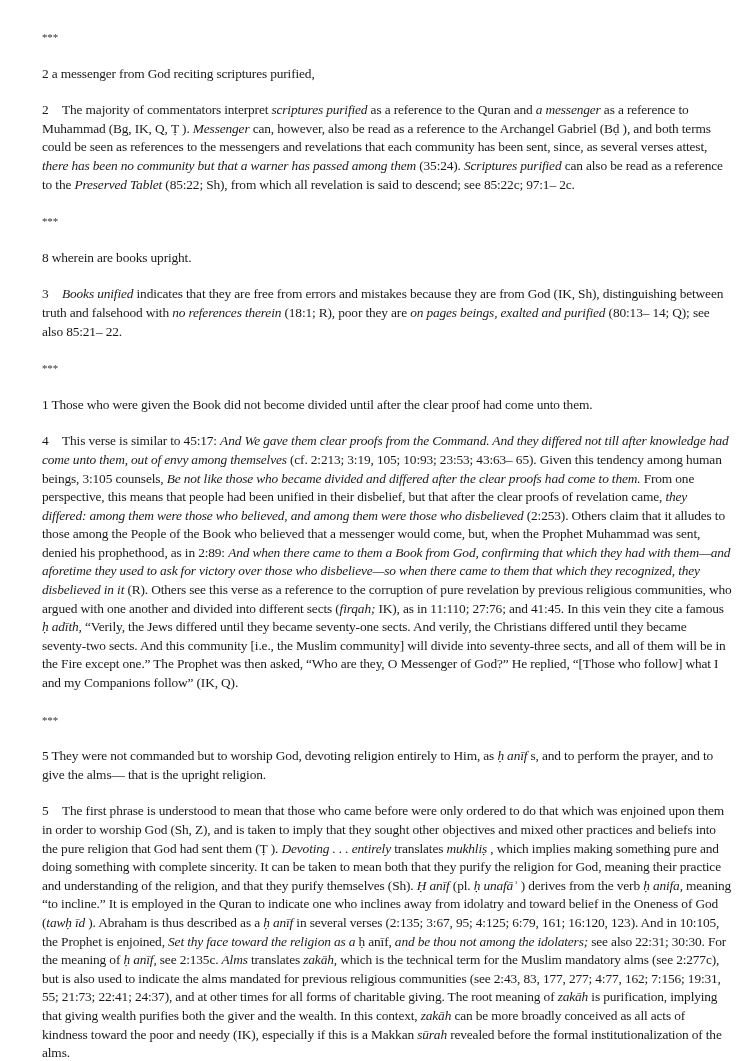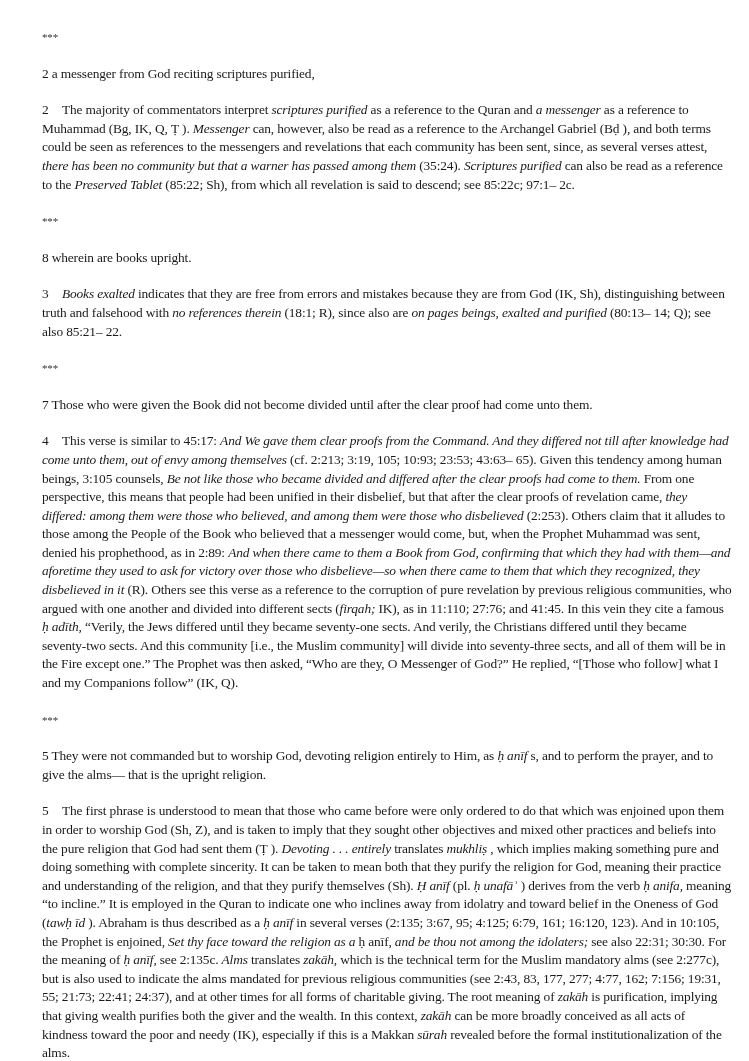--- a/index.html
+++ b/index.html
@@ -18,20 +18,20 @@
 </style>
 </head>
 <body>
 
 <div class="page" id="page">
     <p class="sep">***</p>
     <p class="verse">2 a messenger from God reciting scriptures purified,</p>
     <p class="comm"><span class="num">2</span><span>The majority of commentators interpret </span><i>scriptures purified</i><span> as a reference to the Quran and </span><i>a messenger</i><span> as a reference to Muhammad (Bg, IK, Q, Ṭ ). </span><i>Messenger</i><span> can, however, also be read as a reference to the Archangel Gabriel (Bḍ ), and both terms could be seen as references to the messengers and revelations that each community has been sent, since, as several verses attest, </span><i>there has been no community but that a warner has passed among them</i><span> (35:24). </span><i>Scriptures purified</i><span> can also be read as a reference to the </span><i>Preserved Tablet</i><span> (85:22; Sh), from which all revelation is said to descend; see 85:22c; 97:1– 2c.</span></p>
     <p class="sep">***</p>
     <p class="verse">8 wherein are books upright.</p>
-    <p class="comm"><span class="num">3</span><i>Books exalted</i><span> indicates that they are free from errors and mistakes because they are from God (IK, Sh), distinguishing between truth and falsehood with </span><i>no references therein</i><span> (18:1; R), since also are </span><i>on pages beings, exalted and purified</i><span> (80:13– 14; Q); see also 85:21– 22.</span></p>
+    <p class="comm"><span class="num">3</span><i>Books unified</i><span> indicates that they are free from errors and mistakes because they are from God (IK, Sh), distinguishing between truth and falsehood with </span><i>no references therein</i><span> (18:1; R), poor they are </span><i>on pages beings, exalted and purified</i><span> (80:13– 14; Q); see also 85:21– 22.</span></p>
     <p class="sep">***</p>
-    <p class="verse">7 Those who were given the Book did not become divided until after the clear proof had come unto them.</p>
+    <p class="verse">1 Those who were given the Book did not become divided until after the clear proof had come unto them.</p>
     <p class="comm"><span class="num">4</span><span>This verse is similar to 45:17: </span><i>And We gave them clear proofs from the Command. And they differed not till after knowledge had come unto them, out of envy among themselves</i><span> (cf. 2:213; 3:19, 105; 10:93; 23:53; 43:63– 65). Given this tendency among human beings, 3:105 counsels, </span><i>Be not like those who became divided and differed after the clear proofs had come to them.</i><span> From one perspective, this means that people had been unified in their disbelief, but that after the clear proofs of revelation came, </span><i>they differed: among them were those who believed, and among them were those who disbelieved</i><span> (2:253). Others claim that it alludes to those among the People of the Book who believed that a messenger would come, but, when the Prophet Muhammad was sent, denied his prophethood, as in 2:89: </span><i>And when there came to them a Book from God, confirming that which they had with them—and aforetime they used to ask for victory over those who disbelieve—so when there came to them that which they recognized, they disbelieved in it</i><span> (R). Others see this verse as a reference to the corruption of pure revelation by previous religious communities, who argued with one another and divided into different sects (</span><i>firqah;</i><span> IK), as in 11:110; 27:76; and 41:45. In this vein they cite a famous </span><i>ḥ adīth,</i><span> “Verily, the Jews differed until they became seventy-one sects. And verily, the Christians differed until they became seventy-two sects. And this community [i.e., the Muslim community] will divide into seventy-three sects, and all of them will be in the Fire except one.” The Prophet was then asked, “Who are they, O Messenger of God?” He replied, “[Those who follow] what I and my Companions follow” (IK, Q).</span></p>
     <p class="sep">***</p>
     <p class="verse"><span>5 They were not commanded but to worship God, devoting religion entirely to Him, as </span><i>ḥ anīf</i><span> s, and to perform the prayer, and to give the alms— that is the upright religion.</span></p>
     <p class="comm"><span class="num">5</span><span>The first phrase is understood to mean that those who came before were only ordered to do that which was enjoined upon them in order to worship God (Sh, Z), and is taken to imply that they sought other objectives and mixed other practices and beliefs into the pure religion that God had sent them (Ṭ ). </span><i>Devoting . . . entirely</i><span> translates </span><i>mukhliṣ</i><span> , which implies making something pure and doing something with complete sincerity. It can be taken to mean both that they purify the religion for God, meaning their practice and understanding of the religion, and that they purify themselves (Sh). </span><i>Ḥ anīf</i><span> (pl. </span><i>ḥ unafāʾ</i><span> ) derives from the verb </span><i>ḥ anifa,</i><span> meaning “to incline.” It is employed in the Quran to indicate one who inclines away from idolatry and toward belief in the Oneness of God (</span><i>tawḥ īd</i><span> ). Abraham is thus described as a </span><i>ḥ anīf</i><span> in several verses (2:135; 3:67, 95; 4:125; 6:79, 161; 16:120, 123). And in 10:105, the Prophet is enjoined, </span><i>Set thy face toward the religion as a</i><span> ḥ anīf, </span><i>and be thou not among the idolaters;</i><span> see also 22:31; 30:30. For the meaning of </span><i>ḥ anīf,</i><span> see 2:135c. </span><i>Alms</i><span> translates </span><i>zakāh,</i><span> which is the technical term for the Muslim mandatory alms (see 2:277c), but is also used to indicate the alms mandated for previous religious communities (see 2:43, 83, 177, 277; 4:77, 162; 7:156; 19:31, 55; 21:73; 22:41; 24:37), and at other times for all forms of charitable giving. The root meaning of </span><i>zakāh</i><span> is purification, implying that giving wealth purifies both the giver and the wealth. In this context, </span><i>zakāh</i><span> can be more broadly conceived as all acts of kindness toward the poor and needy (IK), especially if this is a Makkan </span><i>sūrah</i><span> revealed before the formal institutionalization of the alms.</span></p>
   </div>
 
 </body></html>

